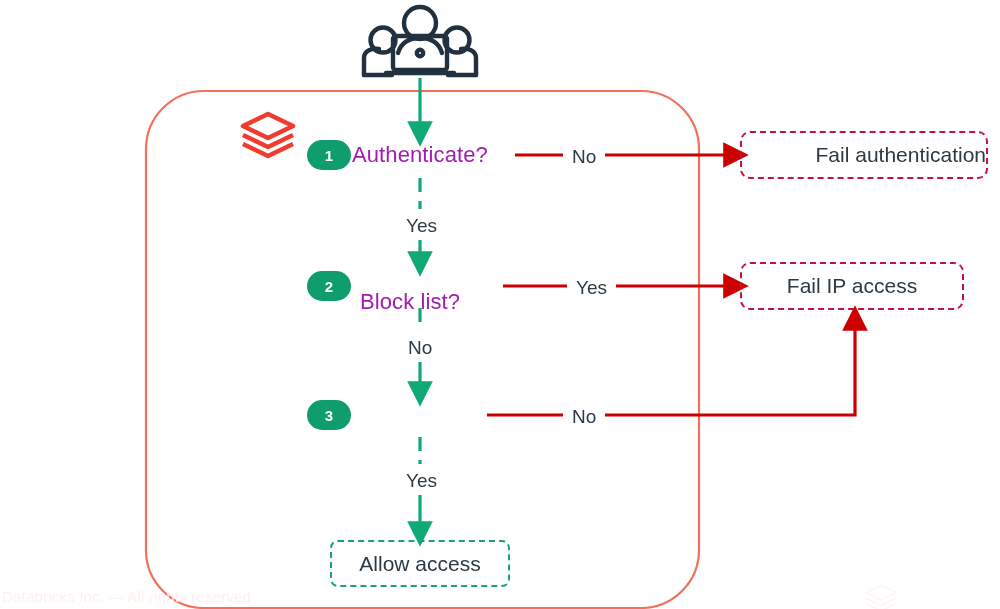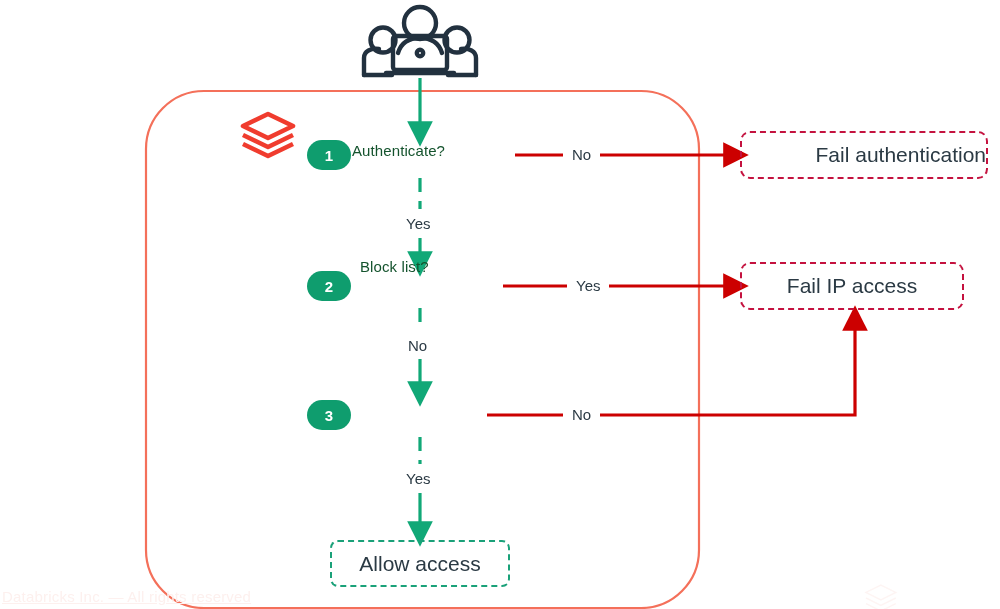--- a/index.html
+++ b/index.html
@@ -4,41 +4,41 @@
 <style>
   html,body{margin:0;padding:0;background:#ffffff;}
   body{width:1000px;height:609px;position:relative;overflow:hidden;
        font-family:"Liberation Sans","DejaVu Sans",sans-serif;
        color:#283544;}
   #stage{position:absolute;inset:0;width:1000px;height:609px;}
   #svglayer{position:absolute;left:0;top:0;width:1000px;height:609px;}
   .lbl{position:absolute;white-space:nowrap;}
 
   
-  .q-text{font-size:15px;color:#14532d;letter-spacing:.1px;}
+  .q-text{font-size:22px;color:#a21caf;letter-spacing:.1px;}
 
   
   .badge{position:absolute;width:44px;height:30px;border-radius:15px/15px;
          background:#0f9d6e;color:#ffffff;font-size:15px;font-weight:600;
          display:flex;align-items:center;justify-content:center;}
 
   
-  .edge-lbl{font-size:15px;color:#2b3a44;background:#ffffff;
+  .edge-lbl{font-size:19px;color:#2b3a44;background:#ffffff;
             padding:2px 9px;}
   .edge-lbl.vert{padding:3px 6px;}
 
   
   .term{position:absolute;display:flex;align-items:center;justify-content:center;
         font-size:21px;color:#2b3a44;box-sizing:border-box;}
   .term.red{border:2px dashed #c4123f;border-radius:10px;}
   .term.green{border:2px dashed #1aa179;border-radius:8px;}
 
   
   .wm-text{position:absolute;left:2px;top:588px;font-size:15px;
-           color:#fdf0ee;letter-spacing:.2px;text-decoration:underline;}
+           color:#fdf0ee;letter-spacing:.2px;}
 </style>
 </head>
 <body>
 
 <div id="stage">
 
   <svg id="svglayer" viewBox="0 0 1000 609">
     <defs>
       <marker id="ar-green" markerWidth="9" markerHeight="9" refX="4.5" refY="4.5" orient="auto">
         <path d="M0.5,0.5 L8.5,4.5 L0.5,8.5 Z" fill="#11a877"></path>
@@ -94,21 +94,21 @@
   </svg>
 
   <div class="badge" style="left:307px;top:140px;">
     <span>1</span>
   </div>
   <div class="lbl q-text" style="left:352px;top:142px;">Authenticate?</div>
 
   <div class="badge" style="left:307px;top:271px;">
     <span>2</span>
   </div>
-  <div class="lbl q-text" style="left:360px;top:258px;">Block list?</div>
+  <div class="lbl q-text" style="left:360px;top:289px;">Block list?</div>
 
   <div class="badge" style="left:307px;top:400px;">
     <span>3</span>
   </div>
 
   <div class="lbl edge-lbl" style="left:563px;top:144px;">No</div>
   <div class="lbl edge-lbl vert" style="left:400px;top:212px;">Yes</div>
 
   <div class="lbl edge-lbl" style="left:567px;top:275px;">Yes</div>
   <div class="lbl edge-lbl vert" style="left:402px;top:334px;">No</div>

